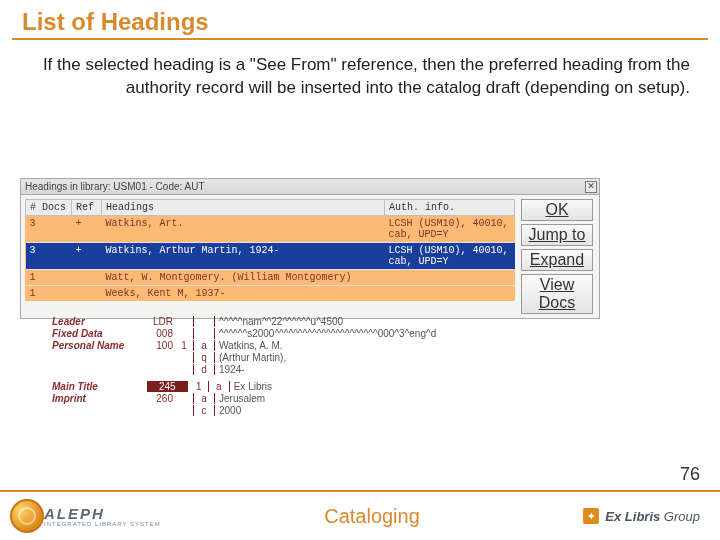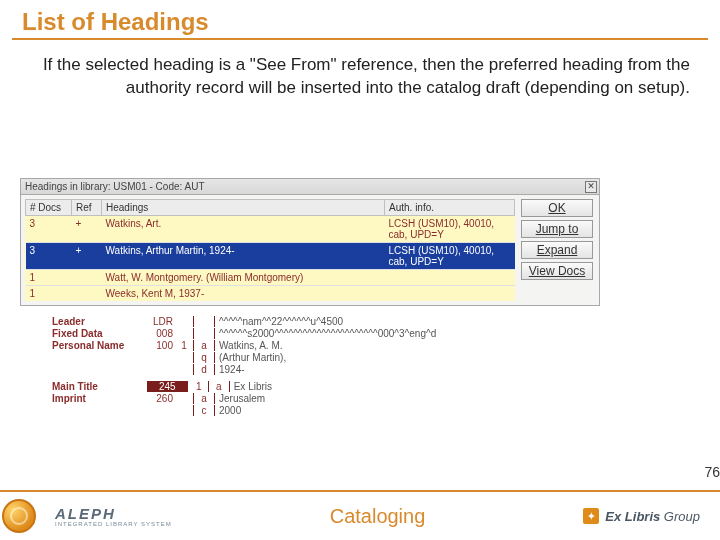--- a/index.html
+++ b/index.html
@@ -63,22 +63,23 @@
     display: flex;
     background: #f4f4f2;
   }
   .tbl-wrap {
     flex: 1;
     padding: 4px;
   }
   table.headings {
     width: 100%;
     border-collapse: collapse;
-    background: #fef9c3;
-    font-size: 10px;
+    background: #fdba74;
+    font-size: 10px;
+    font-family: Liberation Mono, monospace;
   }
   table.headings th {
     background: #ececec;
     border: 1px solid #bfbfbf;
     font-weight: normal;
     text-align: left;
     padding: 2px 4px;
     color: #333;
   }
   table.headings td {
@@ -94,21 +95,21 @@
   .btn-col {
     width: 80px;
     padding: 4px 6px 4px 2px;
     display: flex;
     flex-direction: column;
     gap: 3px;
   }
   .winbtn {
     border: 1px solid #999;
     background: linear-gradient(#fafafa,#e4e4e4);
-    font-size: 12px;
+    font-size: 16px;
     padding: 1px 0;
     text-align: center;
     text-decoration: underline;
     color: #333;
   }
 
   .record-editor {
     position: absolute;
     left: 52px;
     top: 316px;
@@ -117,20 +118,21 @@
   }
   .red-line {
     display: flex;
     font-size: 10px;
     align-items: flex-start;
     margin-bottom: 1px;
   }
   .fld-label {
     width: 95px;
     color: #8a2c2c;
+    font-style: italic;
     font-weight: bold;
   }
   .fld-tag {
     width: 32px;
     color: #8a2c2c;
     text-align: right;
     padding-right: 6px;
   }
   .fld-tag.hl { background: #7a1d1d; color: #fff; padding: 0 12px; width: auto; margin-right: 6px; }
   .fld-ind {
@@ -148,39 +150,39 @@
     margin: 0 4px;
     align-self: stretch;
   }
   .fld-val {
     color: #555;
     font-size: 10px;
   }
 
   .page-num {
     position: absolute;
-    right: 0;
+    right: 20px;
     top: 464px;
-    font-size: 14px;
+    font-size: 18px;
     color: #333;
   }
 
   .footer {
     position: absolute;
     left: 0; right: 0; bottom: 0;
     height: 50px;
     border-top: 2px solid #d88a2c;
     display: flex;
     align-items: center;
   }
   .logo-aleph {
     display: flex;
     align-items: center;
-    gap: 19px;
-    padding-left: 2px;
+    gap: 0;
+    padding-left: 10px;
   }
   .logo-orb {
     width: 34px; height: 34px;
     border-radius: 50%;
     background: radial-gradient(circle at 30% 30%, #ffd56a, #df8b1a 70%);
     border: 2px solid #c77414;
     position: relative;
   }
   .logo-orb::after{
     content:"";

